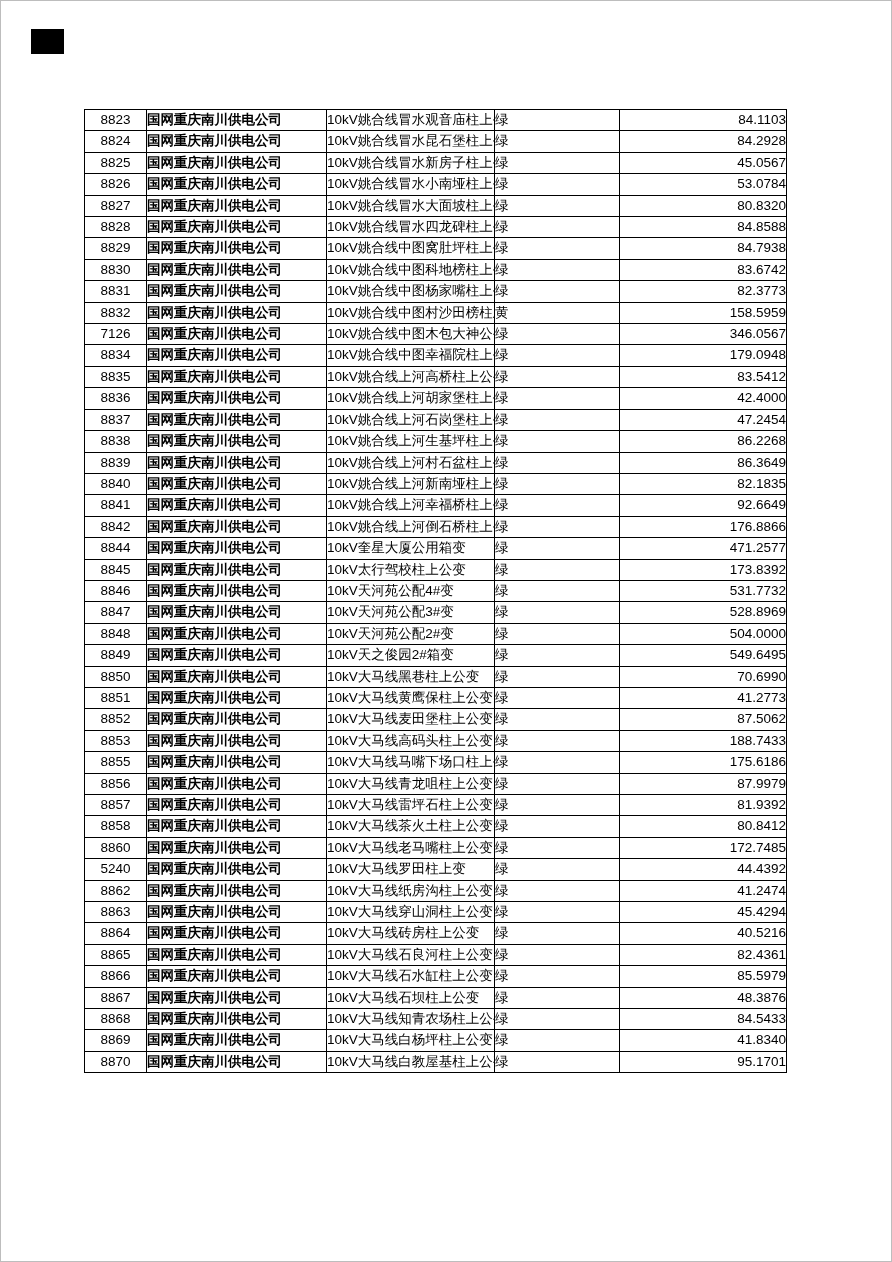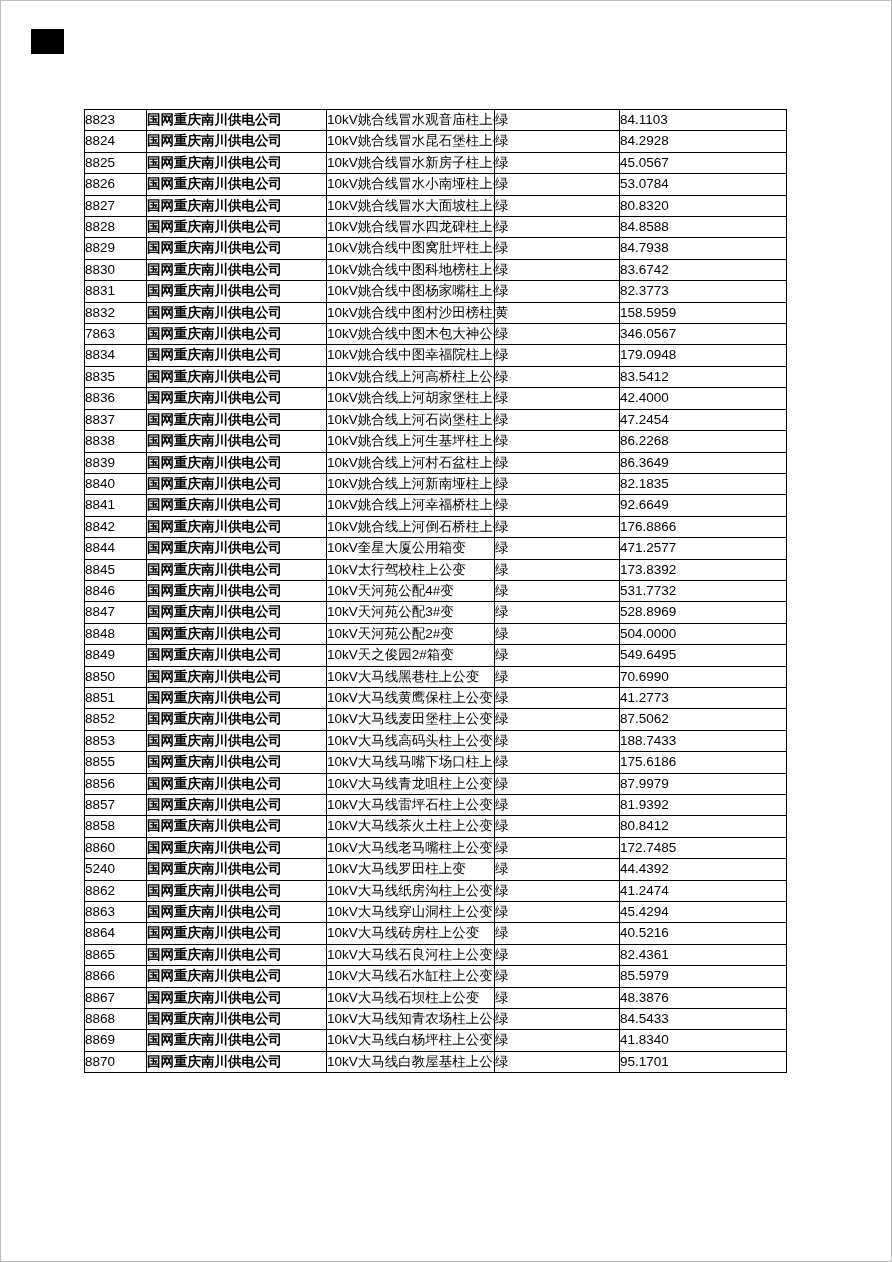--- a/index.html
+++ b/index.html
@@ -36,25 +36,25 @@
   table.data-table td {
     border: 1px solid #000000;
     height: 20.4px;
     padding: 0;
     font-size: 13.5px;
     line-height: 20.4px;
     color: #000000;
     overflow: hidden;
     white-space: nowrap;
   }
-  td.c-id      { text-align: left; margin-top: 32px; }
+  td.c-id      { text-align: center; margin-top: 32px; }
   td.c-company { padding-left: 5px; font-weight: bold; }
   td.c-line    { padding-left: 3px; }
   td.c-status  { padding-left: 3px; }
-  td.c-value   { padding-right: 50px; }
+  td.c-value   { text-align: right; padding-right: 50px; }
 </style>
 </head>
 <body>
 
 <div class="page">
   <div class="corner-mark"></div>
 
   <table class="data-table">
     <colgroup>
       <col style="width:62px">
@@ -128,21 +128,21 @@
           <td class="c-value">82.3773</td>
         </tr>
         <tr>
           <td class="c-id">8832</td>
           <td class="c-company">国网重庆南川供电公司</td>
           <td class="c-line">10kV姚合线中图村沙田榜柱上</td>
           <td class="c-status">黄</td>
           <td class="c-value">158.5959</td>
         </tr>
         <tr>
-          <td class="c-id">7863</td>
+          <td class="c-id">7126</td>
           <td class="c-company">国网重庆南川供电公司</td>
           <td class="c-line">10kV姚合线中图木包大神公变</td>
           <td class="c-status">绿</td>
           <td class="c-value">346.0567</td>
         </tr>
         <tr>
           <td class="c-id">8834</td>
           <td class="c-company">国网重庆南川供电公司</td>
           <td class="c-line">10kV姚合线中图幸福院柱上公</td>
           <td class="c-status">绿</td>

